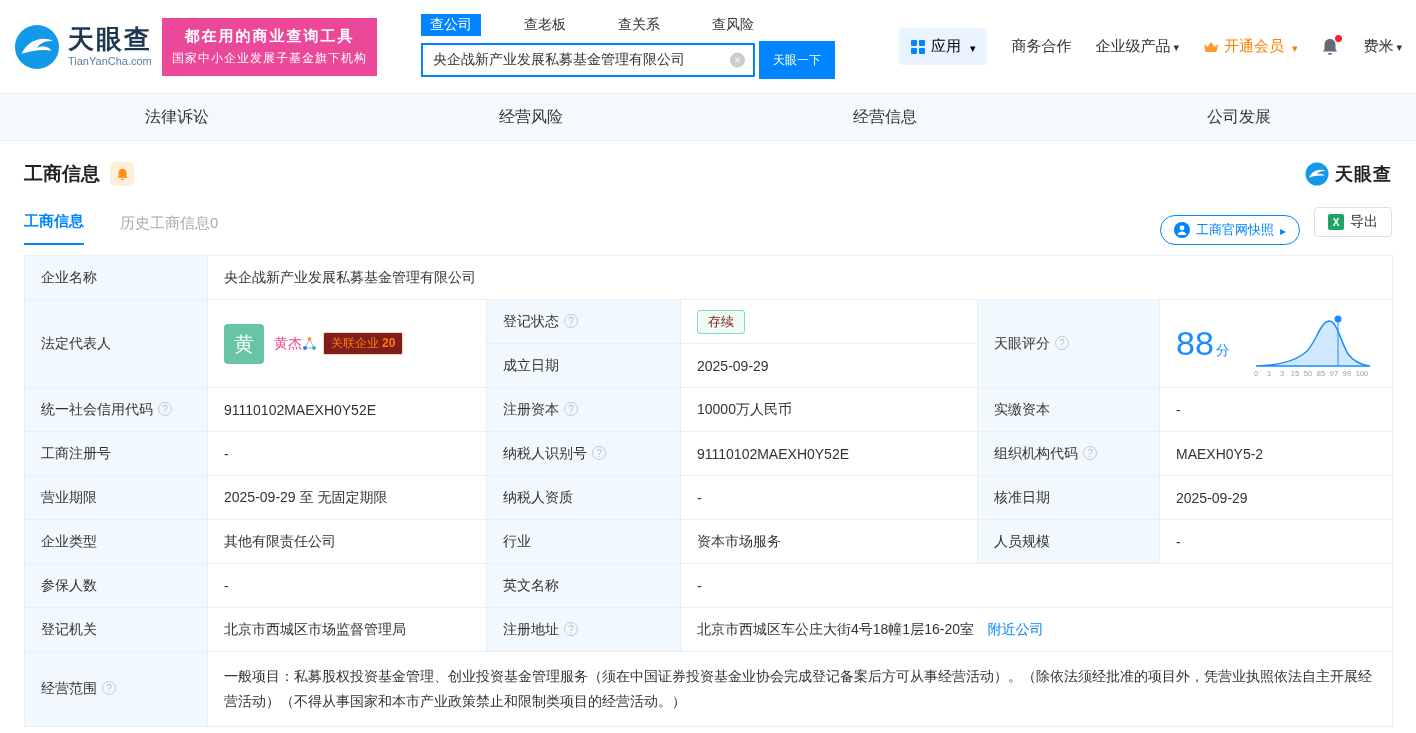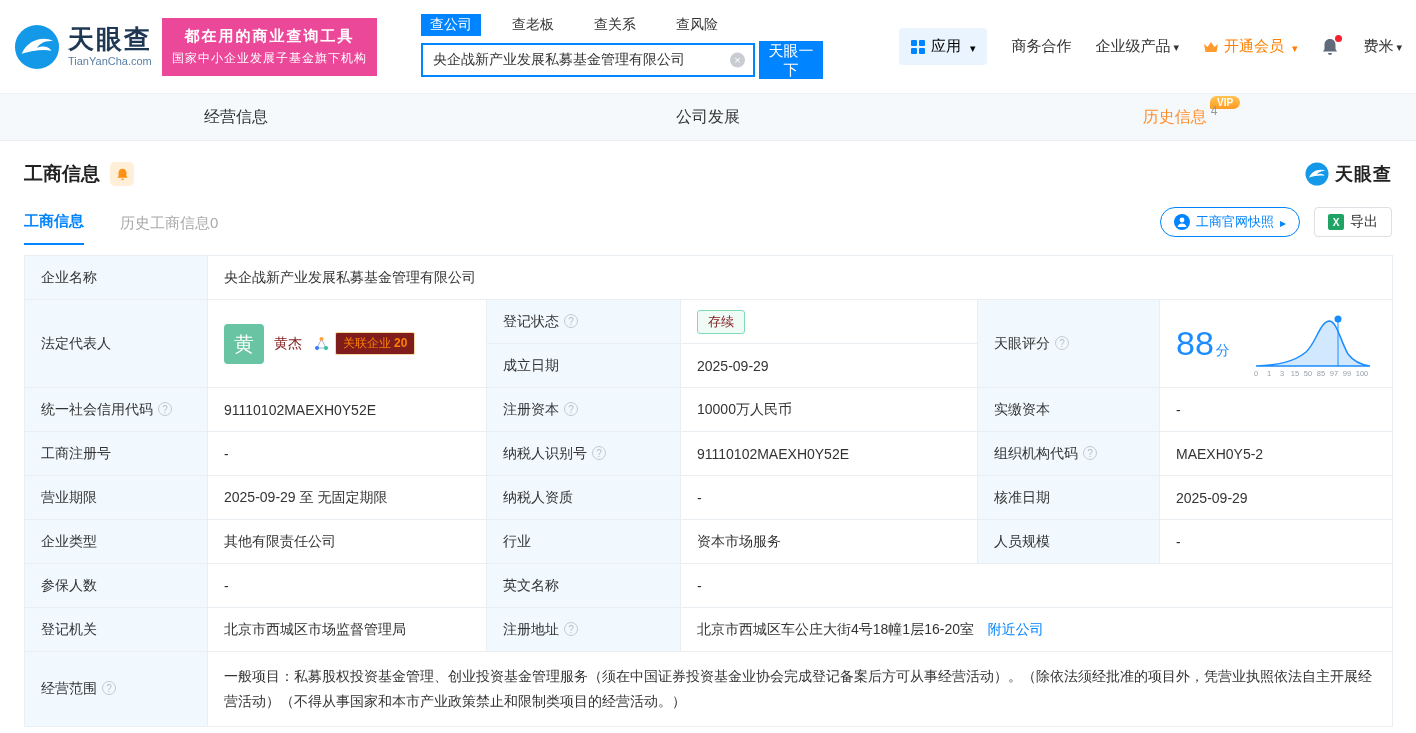--- a/index.html
+++ b/index.html
@@ -10,29 +10,29 @@
   }
   
   header { display:flex; align-items:center; padding:14px 14px 10px; }
   .logo { display:flex; align-items:center; gap:8px; cursor:pointer; }
   .logo-cn { font-size:26px; font-weight:bold; color:#1e3753; letter-spacing:2px; line-height:1; }
   .logo-en { font-size:11px; color:#5a80a8; margin-top:3px; }
   .promo { background:#ec4899; color:#fff; text-align:center; padding:9px 10px; margin-left:10px; }
   .promo1 { font-size:15px; font-weight:bold; letter-spacing:2px; }
   .promo2 { font-size:12px; margin-top:4px; letter-spacing:1px; }
   .search-block { margin-left:44px; }
-  .search-tabs { display:flex; gap:22px; font-size:14px; color:#333; margin-bottom:5px; }
+  .search-tabs { display:flex; gap:34px; font-size:14px; color:#333; margin-bottom:5px; }
   .stab { cursor:pointer; padding:2px 9px; }
   .stab.active { background:#0084ff; color:#fff; }
   .search-bar { display:flex; align-items:center; }
   .search-input-wrap { position:relative; }
   input.search { width:334px; height:34px; border:2px solid #0084ff; padding:0 34px 0 10px; font-size:14px; outline:none; color:#333; }
   .clear { position:absolute; right:10px; top:50%; transform:translateY(-50%); width:15px; height:15px; background:#c9ccd1; border-radius:50%; color:#fff; font-size:11px; line-height:15px; text-align:center; cursor:pointer; }
   .clear::before { content:"×"; }
-  .search-btn { height:38px; width:64px; background:#0084ff; color:#fff; border:0; font-size:15px; margin-left:4px; cursor:pointer; }
+  .search-btn { height:38px; width:76px; background:#0084ff; color:#fff; border:0; font-size:12px; margin-left:4px; cursor:pointer; }
   .top-nav { margin-left:auto; display:flex; align-items:center; gap:24px; font-size:15px; color:#333; white-space:nowrap; }
   .top-nav > * { cursor:pointer; }
   .app-chip { display:flex; align-items:center; gap:6px; background:#e9f4ff; color:#000000; padding:9px 12px; border-radius:4px; }
   .caret::after { content:"▾"; font-size:11px; margin-left:3px; }
   .vip-link { color:#ff8000; display:flex; align-items:center; gap:5px; }
   .bell-wrap { position:relative; display:flex; }
   .dot { position:absolute; top:-2px; right:-3px; width:7px; height:7px; background:#f5222d; border-radius:50%; }
   
   .main-tabs { display:flex; background:#f6f9fc; border-bottom:1px solid #e9edf1; border-top:1px solid #f0f3f6; height:48px; margin-top:4px; }
   .mtab { flex:1; display:flex; align-items:center; justify-content:center; font-size:16px; color:#333; position:relative; cursor:pointer; }
@@ -45,33 +45,33 @@
   
   .section-head { display:flex; align-items:center; padding:20px 24px 4px; }
   .section-title { font-size:19px; font-weight:bold; color:#222; margin-right:10px; }
   .bell-chip { width:24px; height:24px; background:#ffefd9; border-radius:5px; display:flex; align-items:center; justify-content:center; cursor:pointer; }
   .mini-logo { margin-left:auto; display:flex; align-items:center; gap:6px; }
   .mini-logo-text { font-size:18px; font-weight:bold; color:#222; letter-spacing:1px; }
   
   .subtab-row { display:flex; align-items:flex-end; padding:16px 24px 0; }
   .subtab { font-size:15px; color:#aaa; margin-right:36px; padding-bottom:12px; cursor:pointer; }
   .subtab.active { color:#0084ff; border-bottom:2px solid #0084ff; font-weight:bold; }
-  .btn-snapshot { margin-left:auto; display:flex; align-items:center; gap:6px; border:1px solid #0084ff; color:#0084ff; border-radius:16px; height:30px; padding:0 13px; font-size:13px; background:#fff; margin-bottom:8px; cursor:pointer; }
+  .btn-snapshot { margin-left:auto; display:flex; align-items:center; gap:6px; border:1px solid #0084ff; color:#0084ff; border-radius:16px; height:30px; padding:0 13px; font-size:13px; background:#fff; cursor:pointer; }
   .arrow-r::after { content:"▸"; font-size:12px; }
   .btn-export { display:flex; align-items:center; gap:6px; border:1px solid #dcdfe3; border-radius:4px; height:30px; padding:0 13px; font-size:14px; color:#333; background:#fff; margin-left:14px; margin-bottom:8px; cursor:pointer; }
   
   .info-table { border-collapse:collapse; margin:10px 24px 0; table-layout:fixed; width:1368px; font-size:14px; color:#333; }
   .info-table td { border:1px solid #e9eef2; padding:0 16px; height:44px; vertical-align:middle; }
   td.lbl { background:#f2f9fe; }
   .help { display:inline-block; width:14px; height:14px; border:1px solid #c4cad1; color:#b6bdc6; font-size:10px; line-height:13px; text-align:center; border-radius:50%; margin-left:5px; vertical-align:1px; cursor:pointer; }
   .help::before { content:"?"; }
   .rep-cell { padding:0 12px; }
   .rep-flex { display:flex; align-items:center; }
   .avatar { width:40px; height:40px; background:#68c4a3; color:#fff; font-size:20px; line-height:40px; text-align:center; border-radius:4px; margin-right:10px; flex:0 0 auto; cursor:pointer; }
-  .rep-name { color:#7f1d1d; margin-right:12px; cursor:pointer; }
+  .rep-name { color:#ec4899; margin-right:0; cursor:pointer; }
   .rel-icon { display:flex; margin-right:3px; }
   .rel-tag { border:1px solid #f6d7a6; background:#7f1d1d; color:#ff8000; font-size:12px; padding:2px 7px; border-radius:2px; margin-left:3px; white-space:nowrap; cursor:pointer; }
   .rel-tag b { font-weight:bold; margin-left:3px; }
   .status-badge { display:inline-block; border:1px solid #7fdcb4; background:#f1fbf6; color:#7f1d1d; font-size:13px; padding:2px 10px; border-radius:3px; }
   .score-cell { padding:0 8px 0 12px; }
   .score-flex { display:flex; align-items:center; justify-content:space-between; }
   .score-num { white-space:nowrap; }
   .score-num .big { font-size:34px; color:#1a8cff; }
   .score-num .unit { font-size:14px; color:#1a8cff; margin-left:2px; }
   .near-link { color:#0084ff; margin-left:10px; text-decoration:none; cursor:pointer; }
@@ -138,30 +138,31 @@
         <path d="M9 2 C5.5 2 3.5 4.5 3.5 8 L3.5 12 L2 14.5 L16 14.5 L14.5 12 L14.5 8 C14.5 4.5 12.5 2 9 2 Z M7 16 a2 2 0 0 0 4 0 Z" fill="#5f6b7a"></path>
       </svg>
       <span class="dot"></span>
     </span>
     <span><span>费米</span><span class="caret"></span></span>
   </nav>
 </header>
 
 <div class="main-tabs">
   <div class="mtab">
+      <span>法律诉讼</span>
+    </div>
+  <div class="mtab">
+      <span>经营风险</span>
+    </div>
+  <div class="mtab">
       <span>经营信息</span>
     </div>
   <div class="mtab">
       <span>公司发展</span>
     </div>
-  <div class="mtab history">
-    <span class="vip-badge">VIP</span>
-    <span>历史信息</span>
-      <span class="cnt gray">4</span>
-  </div>
 </div>
 
 <div class="section-head">
   <span class="section-title">工商信息</span>
   <span class="bell-chip">
     <svg width="13" height="15" viewBox="0 0 18 20">
       <path d="M9 2 C5.5 2 3.5 4.5 3.5 8 L3.5 12 L2 14.5 L16 14.5 L14.5 12 L14.5 8 C14.5 4.5 12.5 2 9 2 Z M7 16 a2 2 0 0 0 4 0 Z" fill="#ff9014"></path>
     </svg>
   </span>
   <span class="mini-logo">

